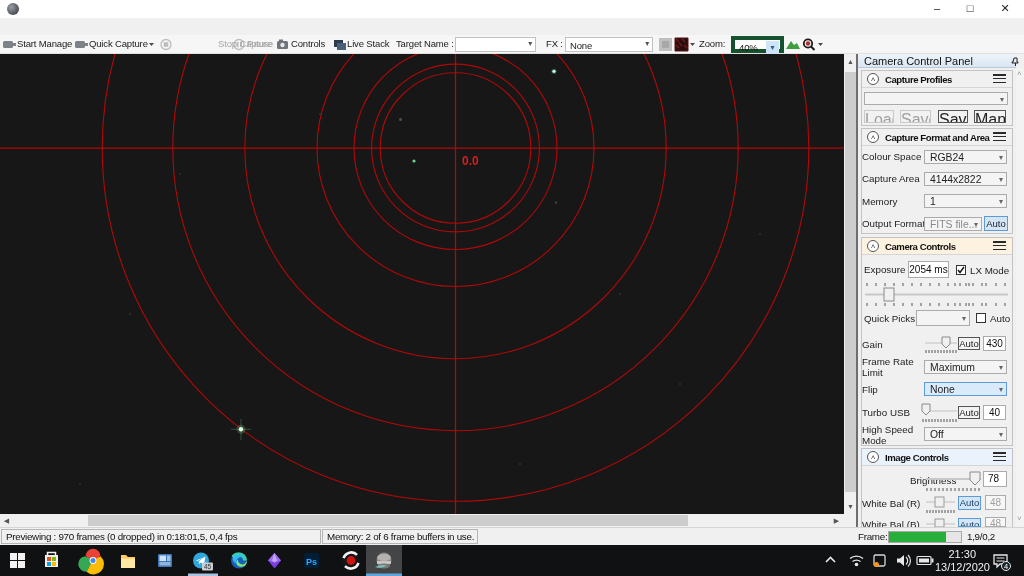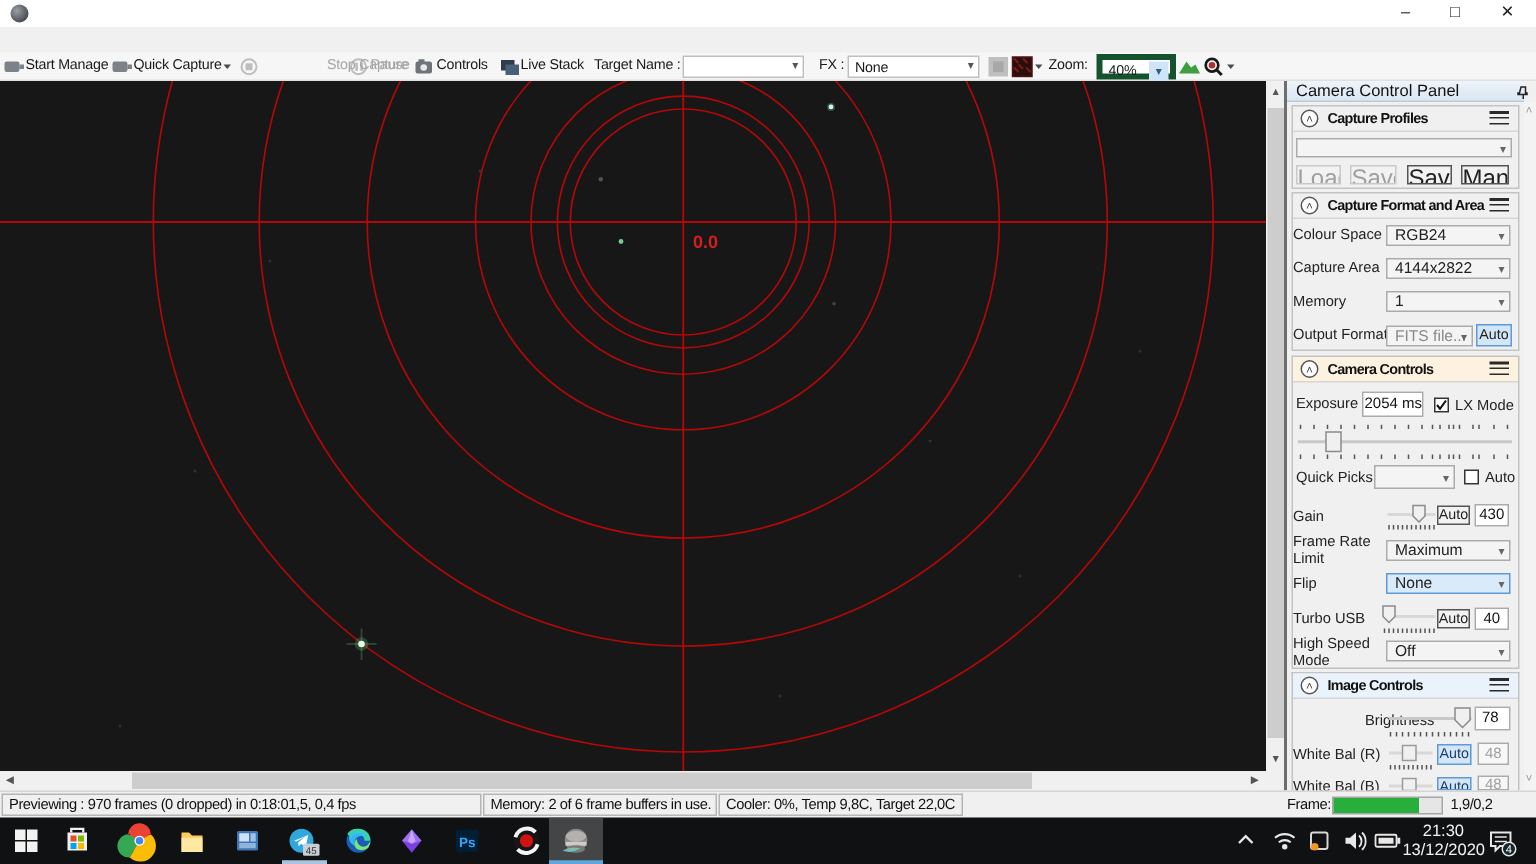--- a/index.html
+++ b/index.html
@@ -231,21 +231,21 @@
         <span class="circ">˄</span>
         <span class="txt">Camera Controls</span>
       <span class="ham">
           <i></i>
           <i></i>
           <i></i>
         </span>
       </div>
   </div>
   <div class="plabel" style="left:864px; top:264px;">Exposure</div>
-  <div class="whitebox" style="left:908px; top:261px; width:41px; height:17px; text-align:right; padding-top:2px;">2054 ms</div>
+  <div class="whitebox" style="left:908px; top:261px; width:41px; height:17px; text-align:center; padding-top:2px;">2054 ms</div>
   <div class="abs" style="left:956px; top:265px; width:10px; height:10px; border:1px solid #333; background:#fff;">
       <svg style="display:block" width="8" height="8" viewBox="0 0 8 8">
         <path d="M1 4 l2 2.5 L7 1" stroke="#111" stroke-width="1.4" fill="none"></path>
       </svg>
     </div>
   <div class="plabel" style="left:970px; top:265px;">LX Mode</div>
   <svg class="abs" style="left:865px; top:283px;" width="143" height="24" viewBox="0 0 143 24">
     <g stroke="#555" stroke-width="1">
       <path d="M2 0v3 M11 0v3 M20 0v3 M29 0v3 M38 0v3 M47 0v3 M56 0v3 M65 0v3 M74 0v3 M83 0v3 M90 0v3 M95 0v3 M101 0v3 M104 0v3 M108 0v3 M117 0v3 M121 0v3 M131 0v3 M140 0v3"></path>
       <path d="M2 20v3 M11 20v3 M20 20v3 M29 20v3 M38 20v3 M47 20v3 M56 20v3 M65 20v3 M74 20v3 M83 20v3 M90 20v3 M95 20v3 M101 20v3 M104 20v3 M108 20v3 M117 20v3 M121 20v3 M131 20v3 M140 20v3"></path>
@@ -327,21 +327,20 @@
   <div class="btn btnblue" style="left:958px; top:518px; width:23px; height:9px; overflow:hidden; font-size:9.5px; color:#1a3e66;">Auto</div>
   <div class="whitebox" style="left:985px; top:517px; width:21px; height:10px; color:#9f9f9f; padding:0 0 0 4px; background:#f7f7f7; overflow:hidden;">48</div>
 
   <div class="abs" style="left:1016px; top:68px; width:8px; height:459px; background:#f3f3f3;"></div>
   <div class="abs" style="left:1017px; top:515px; width:7px; height:8px; color:#9a9a9a; font-size:8px; line-height:8px;">˅</div>
   <div class="abs" style="left:1017px; top:70px; width:7px; height:8px; color:#9a9a9a; font-size:8px; line-height:8px;">˄</div>
 
   <div class="abs" id="statusbar">
     <div class="stbox" style="left:1px; width:320px;">Previewing : 970 frames (0 dropped) in 0:18:01,5, 0,4 fps</div>
     <div class="stbox" style="left:322px; width:156px;">Memory: 2 of 6 frame buffers in use.</div>
-    <div class="stbox" style="left:479px; width:163px;">Cooler: 0%, Temp 9,8C, Target 22,0C</div>
     <div class="abs" style="left:858px; top:3px;">Frame:</div>
     <div class="abs" style="left:888px; top:3px; width:74px; height:12px; border:1px solid #a8a8a8; background:#e6e6e6;">
       <div style="width:57px; height:10px; background:#27ae3b;"></div>
     </div>
     <div class="abs" style="left:967px; top:3px;">1,9/0,2</div>
   </div>
 
   <div class="abs" id="taskbar">
     <svg class="abs" style="left:0; top:0;" width="1024" height="31" viewBox="0 0 1024 31">
 

